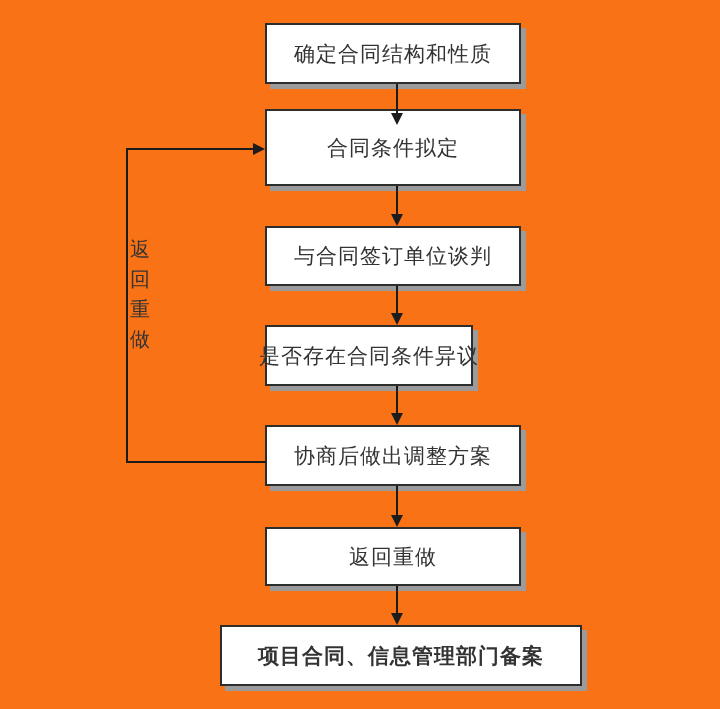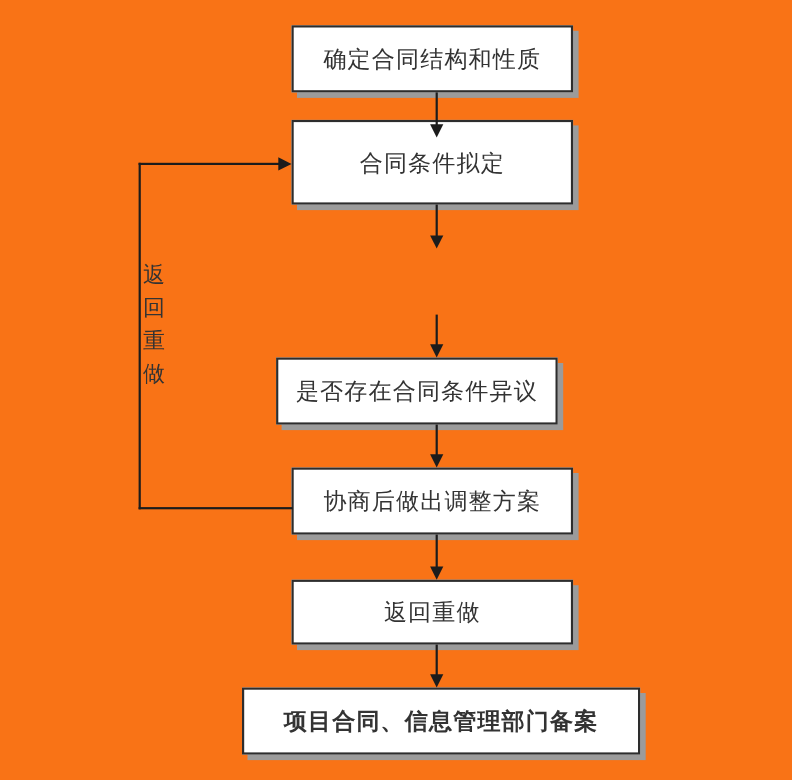--- a/index.html
+++ b/index.html
@@ -58,32 +58,33 @@
     line-height: 30px;
     letter-spacing: 0;
     color: #333333;
     word-break: break-all;
     text-align: center;
   }
   
   .n1 { left: 265px; top:  23px; width: 256px; height: 61px; }
   .n2 { left: 265px; top: 109px; width: 256px; height: 77px; }
   .n3 { left: 265px; top: 226px; width: 256px; height: 60px; }
-  .n4 { left: 251px; top: 325px; width: 256px; height: 61px; }
+  .n4 { left: 265px; top: 325px; width: 208px; height: 61px; }
   .n5 { left: 265px; top: 425px; width: 256px; height: 61px; }
   .n6 { left: 265px; top: 527px; width: 256px; height: 59px; }
   .n7 { left: 220px; top: 625px; width: 362px; height: 61px; font-weight: bold; }
 </style>
 </head>
 <body>
 
 <div class="canvas">
 
   <div class="node n1">确定合同结构和性质</div>
   <div class="node n2">合同条件拟定</div>
+  <div class="node n3">与合同签订单位谈判</div>
   <div class="node n4">是否存在合同条件异议</div>
   <div class="node n5">协商后做出调整方案</div>
   <div class="node n6">返回重做</div>
   <div class="node n7">项目合同、信息管理部门备案</div>
 
   <div>
     <div class="vline" style="left:396px; top:84px;  width:2px; height:31px;"></div>
     <div class="arrowhead-down" style="left:391px; top:113px;"></div>
   </div>
   <div>

